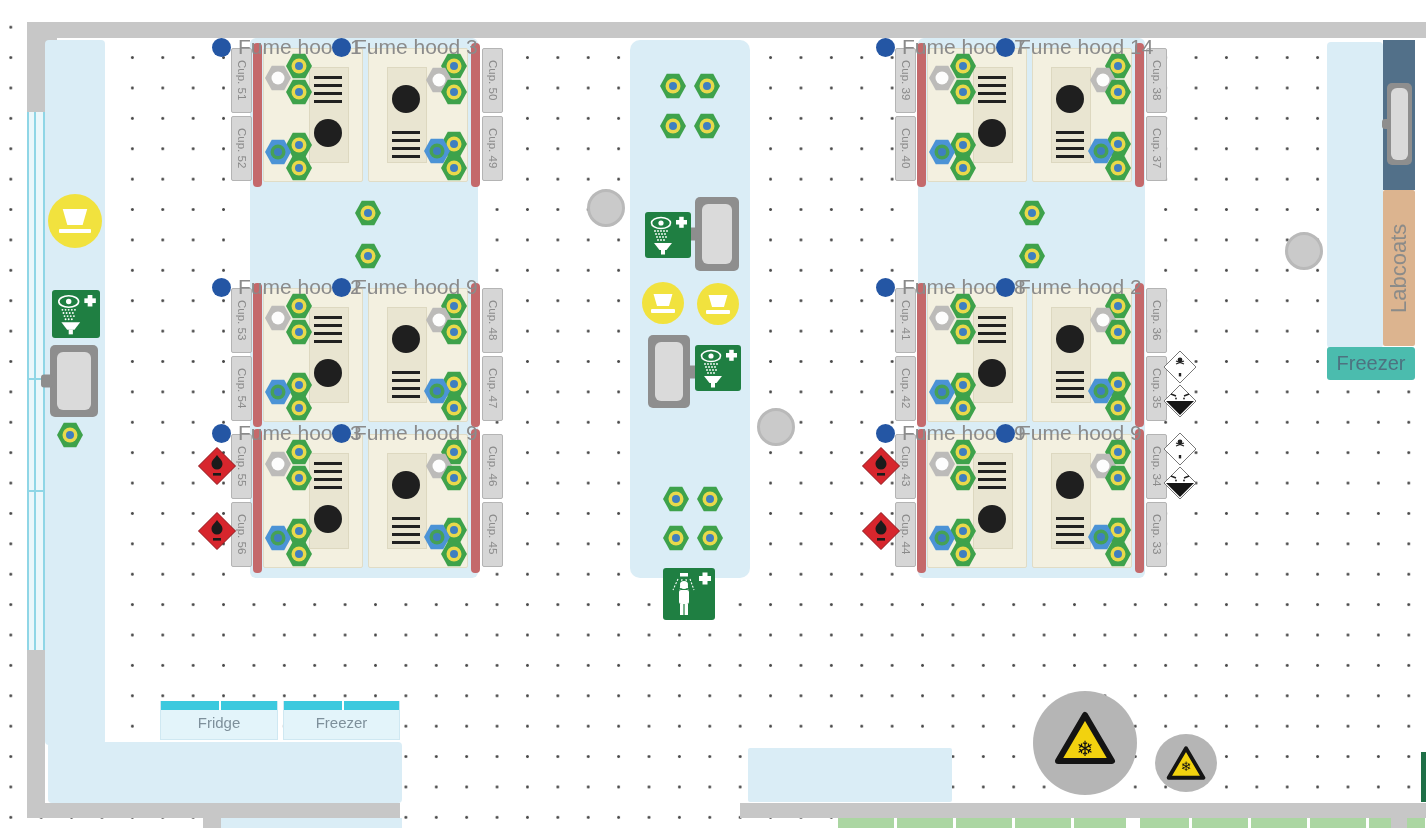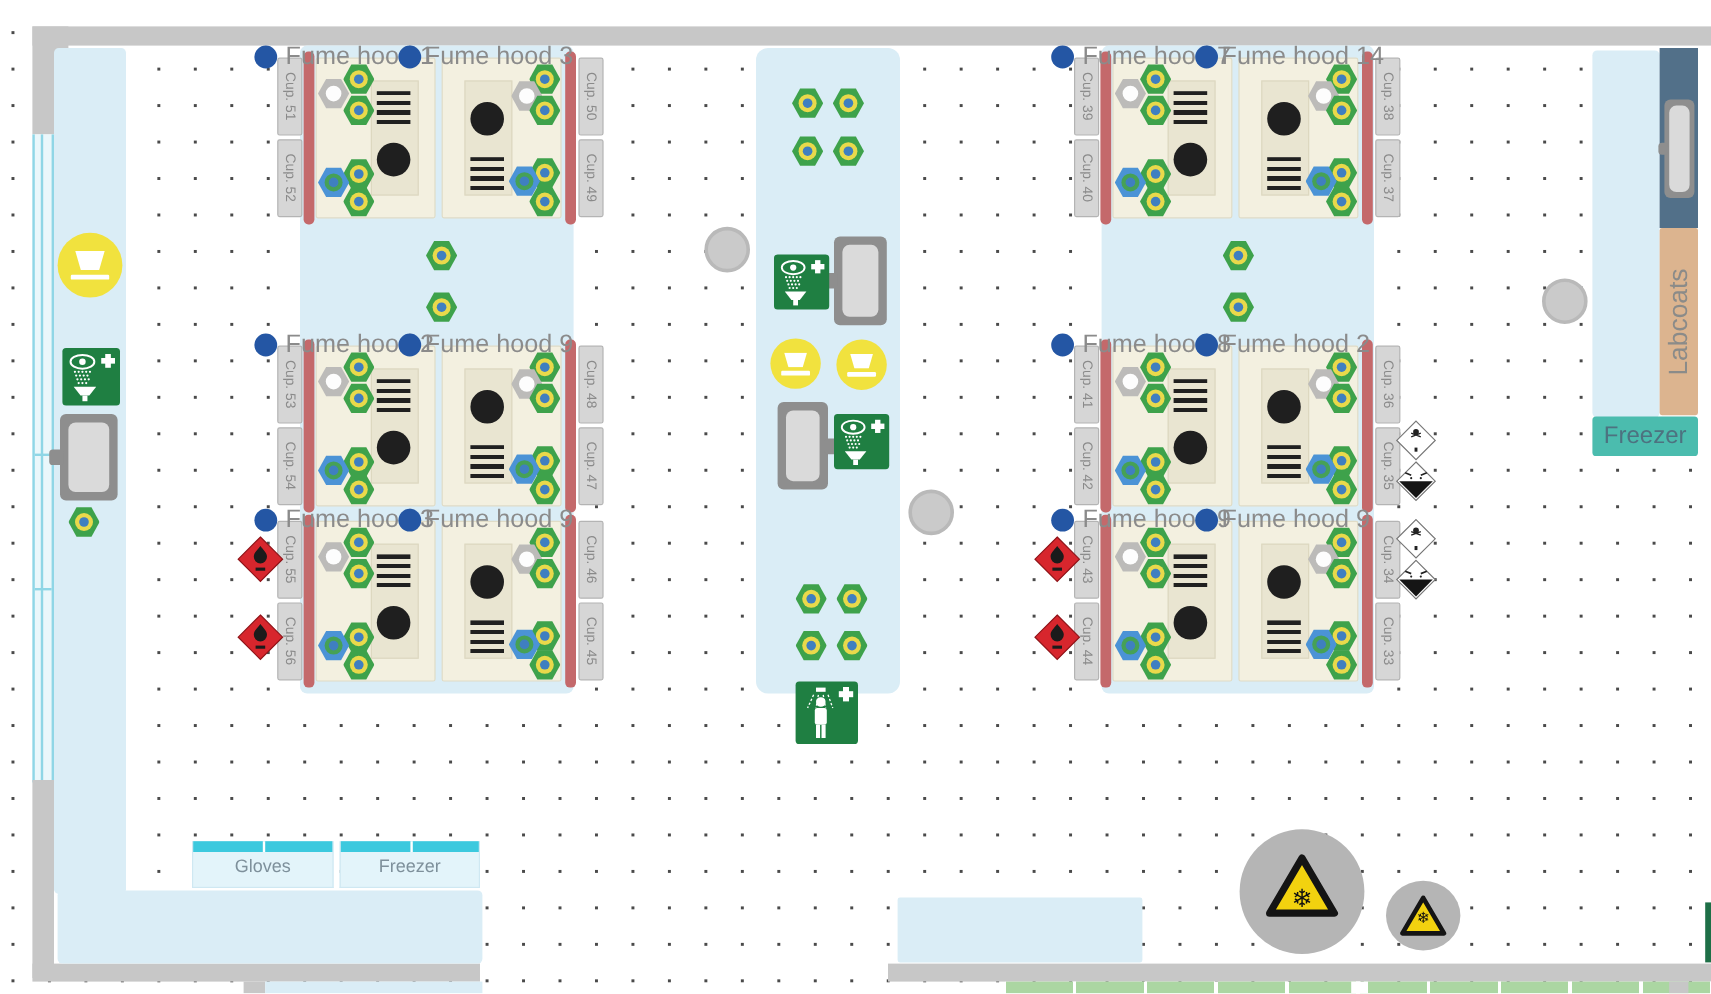--- a/index.html
+++ b/index.html
@@ -152,21 +152,21 @@
       <i class="handle hL"></i>
     </div>
   <span class="hex hex-green" style="left:57px;top:422px;z-index:4">
       <i></i>
       <b></b>
     </span>
 
   <div class="bench" style="left:48px;top:742px;width:354px;height:61px"></div>
   <div class="coldbox" style="left:160px;top:701px;width:118px;height:39px">
     <i class="coldbar"></i>
-    <span class="coldlabel">Gloves</span>
+    <span class="coldlabel">Fridge</span>
   </div>
   <div class="coldbox" style="left:283px;top:701px;width:117px;height:39px">
     <i class="coldbar"></i>
     <span class="coldlabel">Freezer</span>
   </div>
 
   <div class="backing" style="left:250px;top:38px;width:228px;height:540px"></div>
   <span class="hex hex-green" style="left:355px;top:200px;z-index:2">
       <i></i>
       <b></b>

